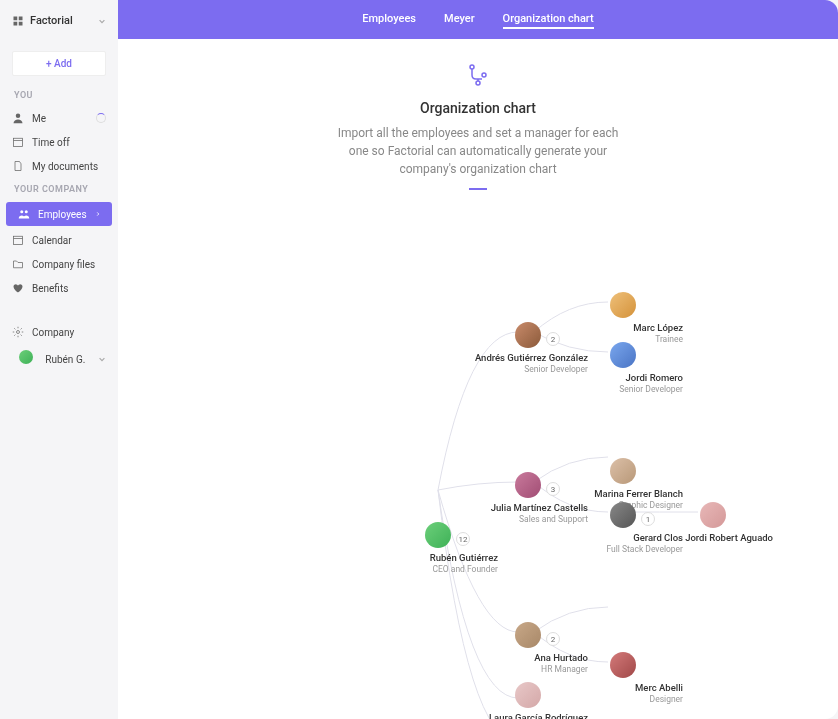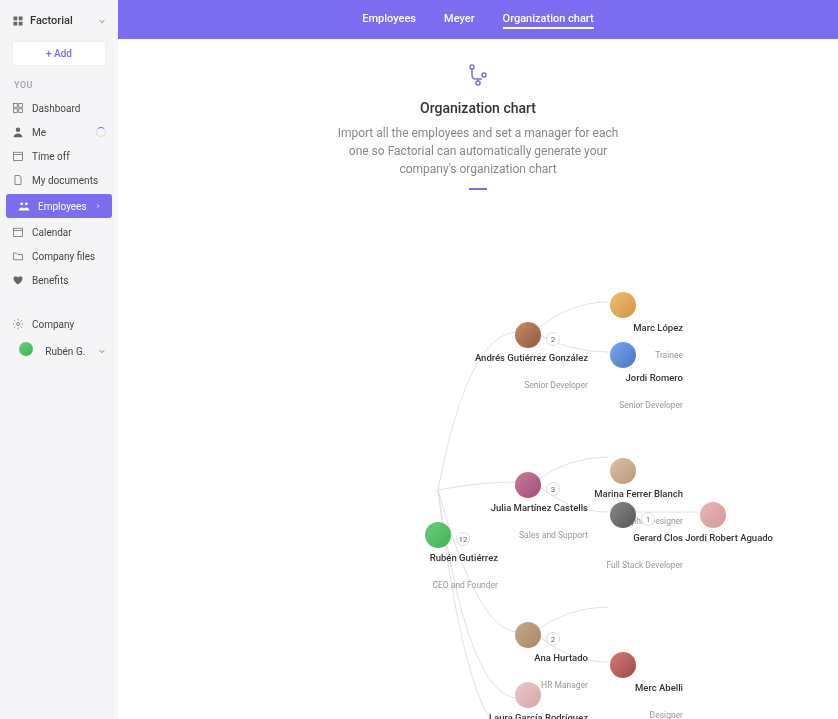--- a/index.html
+++ b/index.html
@@ -1,21 +1,21 @@
 <!DOCTYPE html>
 <html><head>
 <meta charset="utf-8">
 <style>
 * { box-sizing: border-box; margin: 0; padding: 0; }
 body { font-family: -apple-system, BlinkMacSystemFont, "Segoe UI", Roboto, sans-serif; background: #f5f5f7; color: #333; font-size: 11px; }
-.app { display: flex; width: 838px; height: 719px; overflow: hidden; }
+.app { display: flex; width: 838px; height: 719px; overflow: hidden; border-radius: 13px; }
 .sidebar { width: 118px; background: #f5f5f7; padding: 8px 0; flex-shrink: 0; display: flex; flex-direction: column; }
 .sb-brand { display: flex; align-items: center; padding: 6px 12px; gap: 6px; color: #333; font-size: 11px; font-weight: 500; }
 .sb-brand .chev { margin-left: auto; color: #aaa; width: 8px; height: 8px; }
-.sb-add { margin: 8px 12px 8px; background: #fff; border: 1px solid #eee; border-radius: 2px; padding: 6px 0; text-align: center; color: #7c6cf0; font-weight: 500; font-size: 10px; cursor: pointer; }
+.sb-add { margin: 18px 12px 8px; background: #fff; border: 1px solid #eee; border-radius: 2px; padding: 6px 0; text-align: center; color: #7c6cf0; font-weight: 500; font-size: 10px; cursor: pointer; }
 .sb-section { padding: 6px 14px; color: #a6a6b0; font-size: 9px; letter-spacing: 0.5px; font-weight: 600; text-transform: uppercase; }
 .sb-item { display: flex; align-items: center; padding: 6px 12px; gap: 8px; color: #444; font-size: 10px; cursor: pointer; position: relative; }
 .sb-item.active { background: #7c6cf0; color: #fff; border-radius: 3px; margin: 2px 6px; }
 .sb-item .chev-r { margin-left: auto; width: 6px; height: 6px; }
 .sb-item .spinner { margin-left: auto; width: 10px; height: 10px; border: 1.5px solid #ddd; border-top-color: #7c6cf0; border-radius: 50%; }
 .sb-icon { width: 12px; height: 12px; flex-shrink: 0; }
 .sb-user { display: flex; align-items: center; padding: 6px 12px; gap: 6px; font-size: 10px; color: #444; cursor: pointer; }
 .sb-user .av { width: 14px; height: 14px; border-radius: 50%; background: linear-gradient(135deg,#6ccf7a,#3eb157); }
 .sb-user .chev { margin-left: auto; color: #aaa; width: 8px; height: 8px; }
 .main { flex: 1; background: #fff; display: flex; flex-direction: column; overflow: hidden; }
@@ -25,21 +25,21 @@
 .content { flex: 1; overflow: auto; padding: 24px 0 40px; position: relative; }
 .hero { text-align: center; max-width: 300px; margin: 0 auto 12px; }
 .hero-icon { width: 24px; height: 24px; margin: 0 auto 10px; }
 .hero-title { font-size: 14px; color: #333; font-weight: 500; margin-bottom: 8px; }
 .hero-desc { font-size: 12px; color: #888; line-height: 1.5; }
 .hero-divider { width: 18px; height: 2px; background: #7c6cf0; margin: 10px auto 0; }
 .chart { position: relative; width: 700px; height: 540px; margin-left: -20px; }
 .node { position: absolute; text-align: right; width: 120px; transform: translateX(-50%); }
 .av { width: 26px; height: 26px; border-radius: 50%; margin: 0 auto 4px; background: #ccc; display: block; }
 .nm { font-size: 9.5px; color: #333; font-weight: 500; line-height: 1.2; }
-.rl { font-size: 8.5px; color: #999; line-height: 1.2; margin-top: 17px; }
+.rl { font-size: 8.5px; color: #999; line-height: 1.2; margin-top: 1px; }
 .badge { position: absolute; left: 50%; top: 10px; transform: translateX(18px); width: 14px; height: 14px; border-radius: 50%; background: #fff; border: 1px solid #ddd; font-size: 8px; color: #666; display: flex; align-items: center; justify-content: center; }
 svg.links { position: absolute; top: 0; left: 0; width: 100%; height: 100%; pointer-events: none; }
 svg.links path { fill: none; stroke: #e0e0ea; stroke-width: 1; }
 .av0 { background: linear-gradient(135deg,#6ccf7a,#3eb157); }
 .av1 { background: linear-gradient(135deg,#c98b6b,#8b5a3a); }
 .av2 { background: linear-gradient(135deg,#eec07a,#d4923a); }
 .av3 { background: linear-gradient(135deg,#c97a9c,#a14d74); }
 .av4 { background: linear-gradient(135deg,#7aa7ee,#4a74c4); }
 .av5 { background: linear-gradient(135deg,#888,#555); }
 .av6 { background: linear-gradient(135deg,#d47a7a,#a04848); }
@@ -63,48 +63,40 @@
         </svg>
       <span>Factorial</span>
       <svg class="chev" viewBox="0 0 10 10">
           <path d="M2 4l3 3 3-3" stroke="#aaa" stroke-width="1.5" fill="none"></path>
         </svg>
     </div>
     <div class="sb-add"><span>+ Add</span></div>
     <div class="sb-section">YOU</div>
     <div class="sb-item">
       <svg class="sb-icon" viewBox="0 0 16 16">
-          <rect x="2" y="2" width="5" height="5" fill="none" stroke="#666"></rect>
-          <rect x="9" y="2" width="5" height="5" fill="none" stroke="#666"></rect>
-          <rect x="2" y="9" width="5" height="5" fill="none" stroke="#666"></rect>
-          <rect x="9" y="9" width="5" height="5" fill="none" stroke="#666"></rect>
-        </svg>
-      <span>Dashboard</span>
-    </div>
-    <div class="sb-item">
-      <svg class="sb-icon" viewBox="0 0 16 16">
           <circle cx="8" cy="5" r="3" fill="#666"></circle>
           <path d="M2 15c0-3 3-5 6-5s6 2 6 5" fill="#666"></path>
         </svg>
       <span>Me</span>
       <span class="spinner"></span>
     </div>
     <div class="sb-item">
       <svg class="sb-icon" viewBox="0 0 16 16">
           <rect x="2" y="3" width="12" height="11" fill="none" stroke="#666"></rect>
           <line x1="2" y1="6" x2="14" y2="6" stroke="#666"></line>
         </svg>
       <span>Time off</span>
     </div>
     <div class="sb-item">
       <svg class="sb-icon" viewBox="0 0 16 16">
           <path d="M4 2h6l2 3v9H4z" fill="none" stroke="#666"></path>
         </svg>
       <span>My documents</span>
     </div>
+    <div class="sb-section">YOUR COMPANY</div>
     <div class="sb-item active">
       <svg class="sb-icon" viewBox="0 0 16 16">
           <circle cx="5" cy="5" r="2" fill="#fff"></circle>
           <circle cx="11" cy="5" r="2" fill="#fff"></circle>
           <path d="M1 14c0-3 2-4 4-4s4 1 4 4M7 14c0-3 2-4 4-4s4 1 4 4" fill="#fff"></path>
         </svg>
       <span>Employees</span>
       <svg class="chev-r" viewBox="0 0 10 10">
           <path d="M4 2l3 3-3 3" stroke="#fff" stroke-width="1.5" fill="none"></path>
         </svg>

